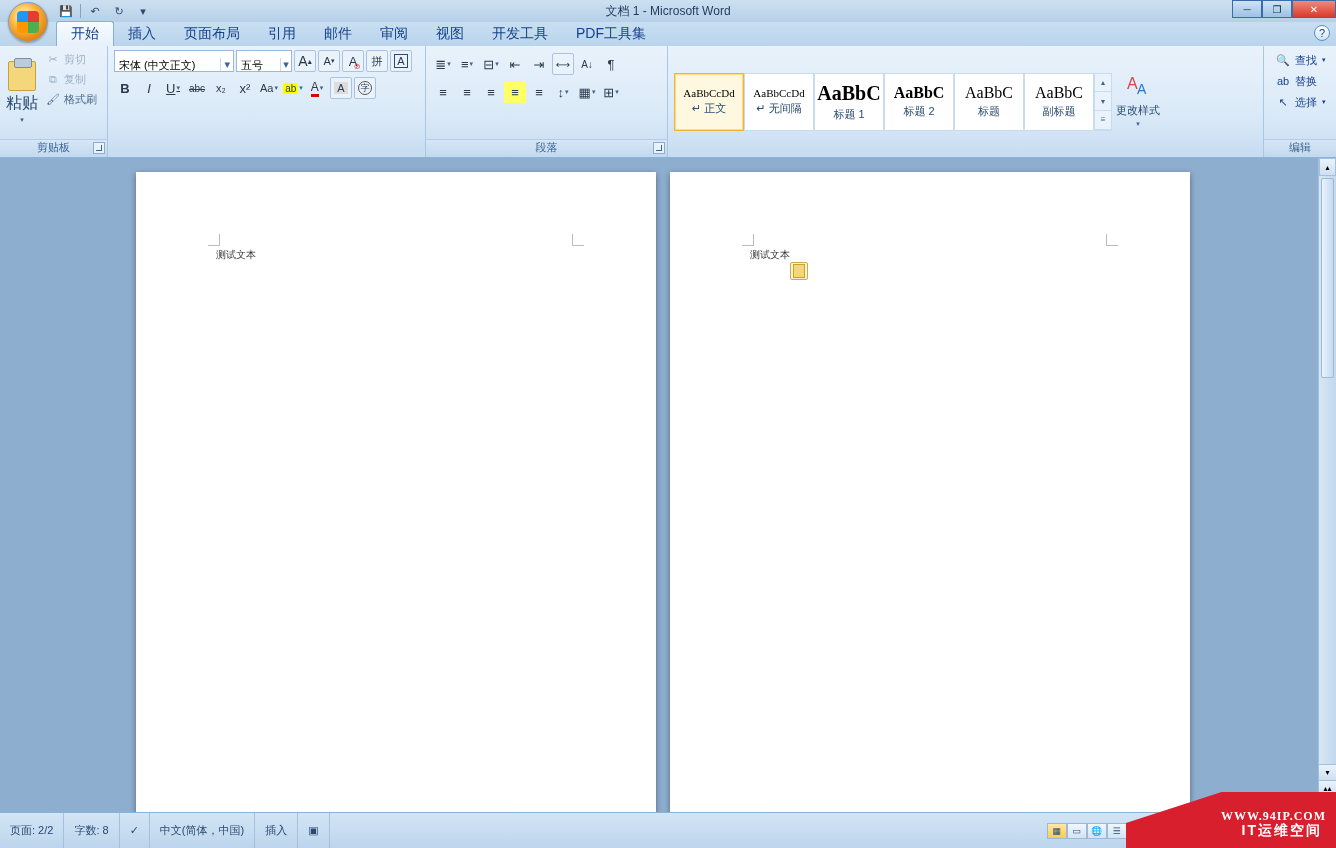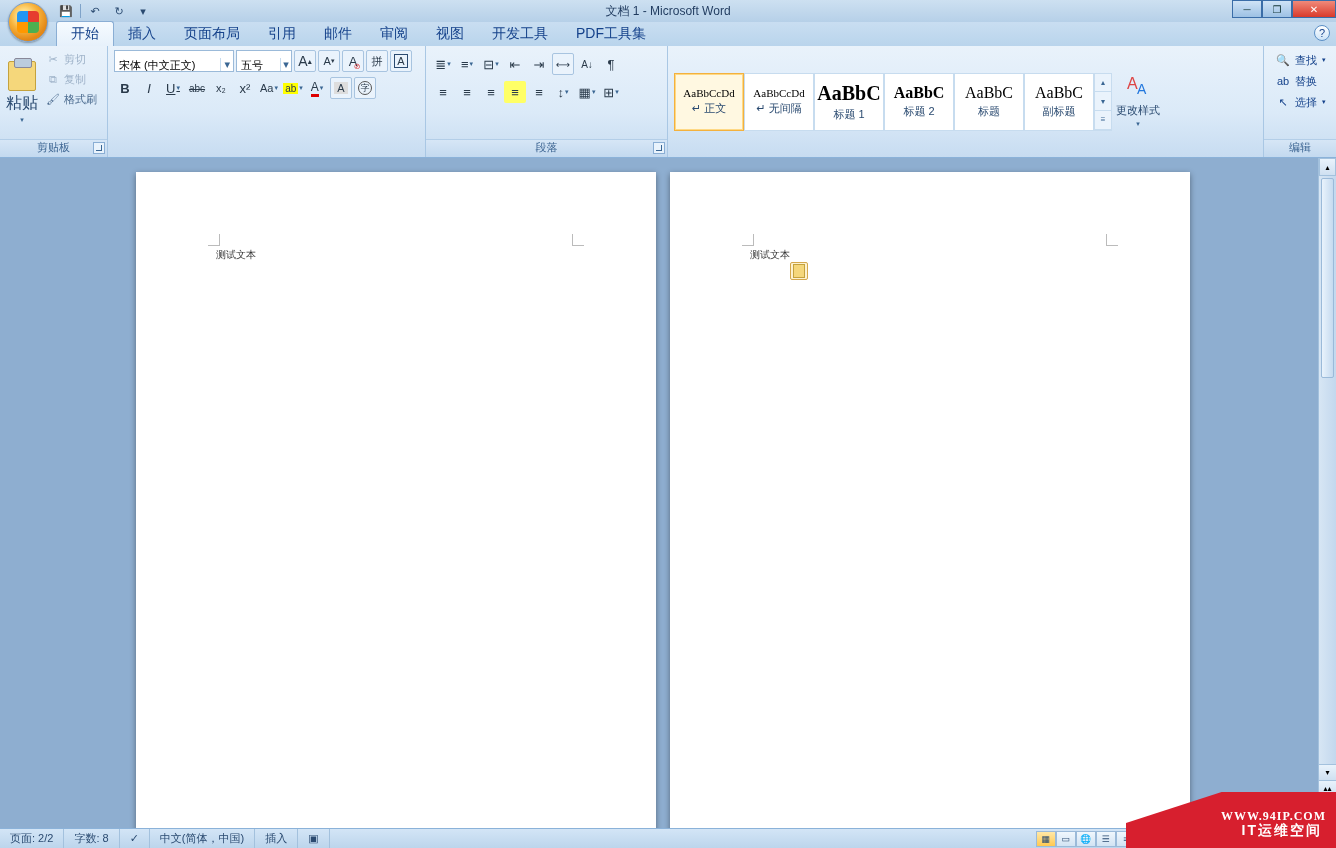--- a/index.html
+++ b/index.html
@@ -76,21 +76,21 @@
 .paste-smart::after{content:"";width:10px;height:12px;background:#f5d77b;border:1px solid #c4a23e;}
 
 .vscroll{position:absolute;right:0;top:0;width:18px;bottom:0;background:linear-gradient(90deg,#d7e6f4,#c3d8ee);border-left:1px solid #a3c1dd;}
 .vscroll .arrow{height:18px;display:flex;align-items:center;justify-content:center;font-size:8px;background:linear-gradient(#e9f3fc,#cfe0f1);border:1px solid #a3c1dd;cursor:pointer;}
 .vscroll .thumb{position:absolute;left:2px;right:2px;top:20px;height:200px;background:linear-gradient(90deg,#e9f3fc,#c5daef);border:1px solid #9bbad9;border-radius:2px;cursor:pointer;}
 .vscroll .nav{position:absolute;bottom:0;left:0;right:0;}
 .vscroll .nav div{height:16px;border-top:1px solid #a3c1dd;display:flex;align-items:center;justify-content:center;font-size:8px;cursor:pointer;background:linear-gradient(#e9f3fc,#cfe0f1);}
 .toolpip{position:absolute;right:0;top:0;width:18px;height:18px;background:#e9f3fc;border:1px solid #a3c1dd;display:flex;align-items:center;justify-content:center;cursor:pointer;}
 
 
-.statusbar{position:absolute;left:0;right:12px;bottom:0;height:20px;background:linear-gradient(#d3e5f6,#bcd5ec);border-top:1px solid #8bb2d9;display:flex;align-items:center;font-size:11px;color:#2a4a70;}
+.statusbar{position:absolute;left:0;right:1px;bottom:0;height:36px;background:linear-gradient(#d3e5f6,#bcd5ec);border-top:1px solid #8bb2d9;display:flex;align-items:center;font-size:11px;color:#2a4a70;}
 .status-seg{padding:0 10px;border-right:1px solid #a3c1dd;height:100%;display:flex;align-items:center;gap:4px;}
 .view-btns{margin-left:auto;display:flex;align-items:center;gap:0;}
 .vbtn{width:20px;height:16px;border:1px solid #9bbad9;background:linear-gradient(#f0f7fd,#d2e3f3);cursor:pointer;display:flex;align-items:center;justify-content:center;font-size:9px;}
 .vbtn.active{background:linear-gradient(#ffe8a8,#ffc951);}
 .zoom{display:flex;align-items:center;gap:4px;padding:0 8px;}
 .zoom .track{width:100px;height:4px;background:#9bbad9;position:relative;border-radius:2px;}
 .zoom .knob{position:absolute;left:46px;top:-4px;width:8px;height:12px;background:linear-gradient(#f0f7fd,#c5daef);border:1px solid #5b8fc6;border-radius:2px;cursor:pointer;}
 
 
 .watermark{position:absolute;right:0;bottom:0;width:210px;height:56px;overflow:hidden;}

